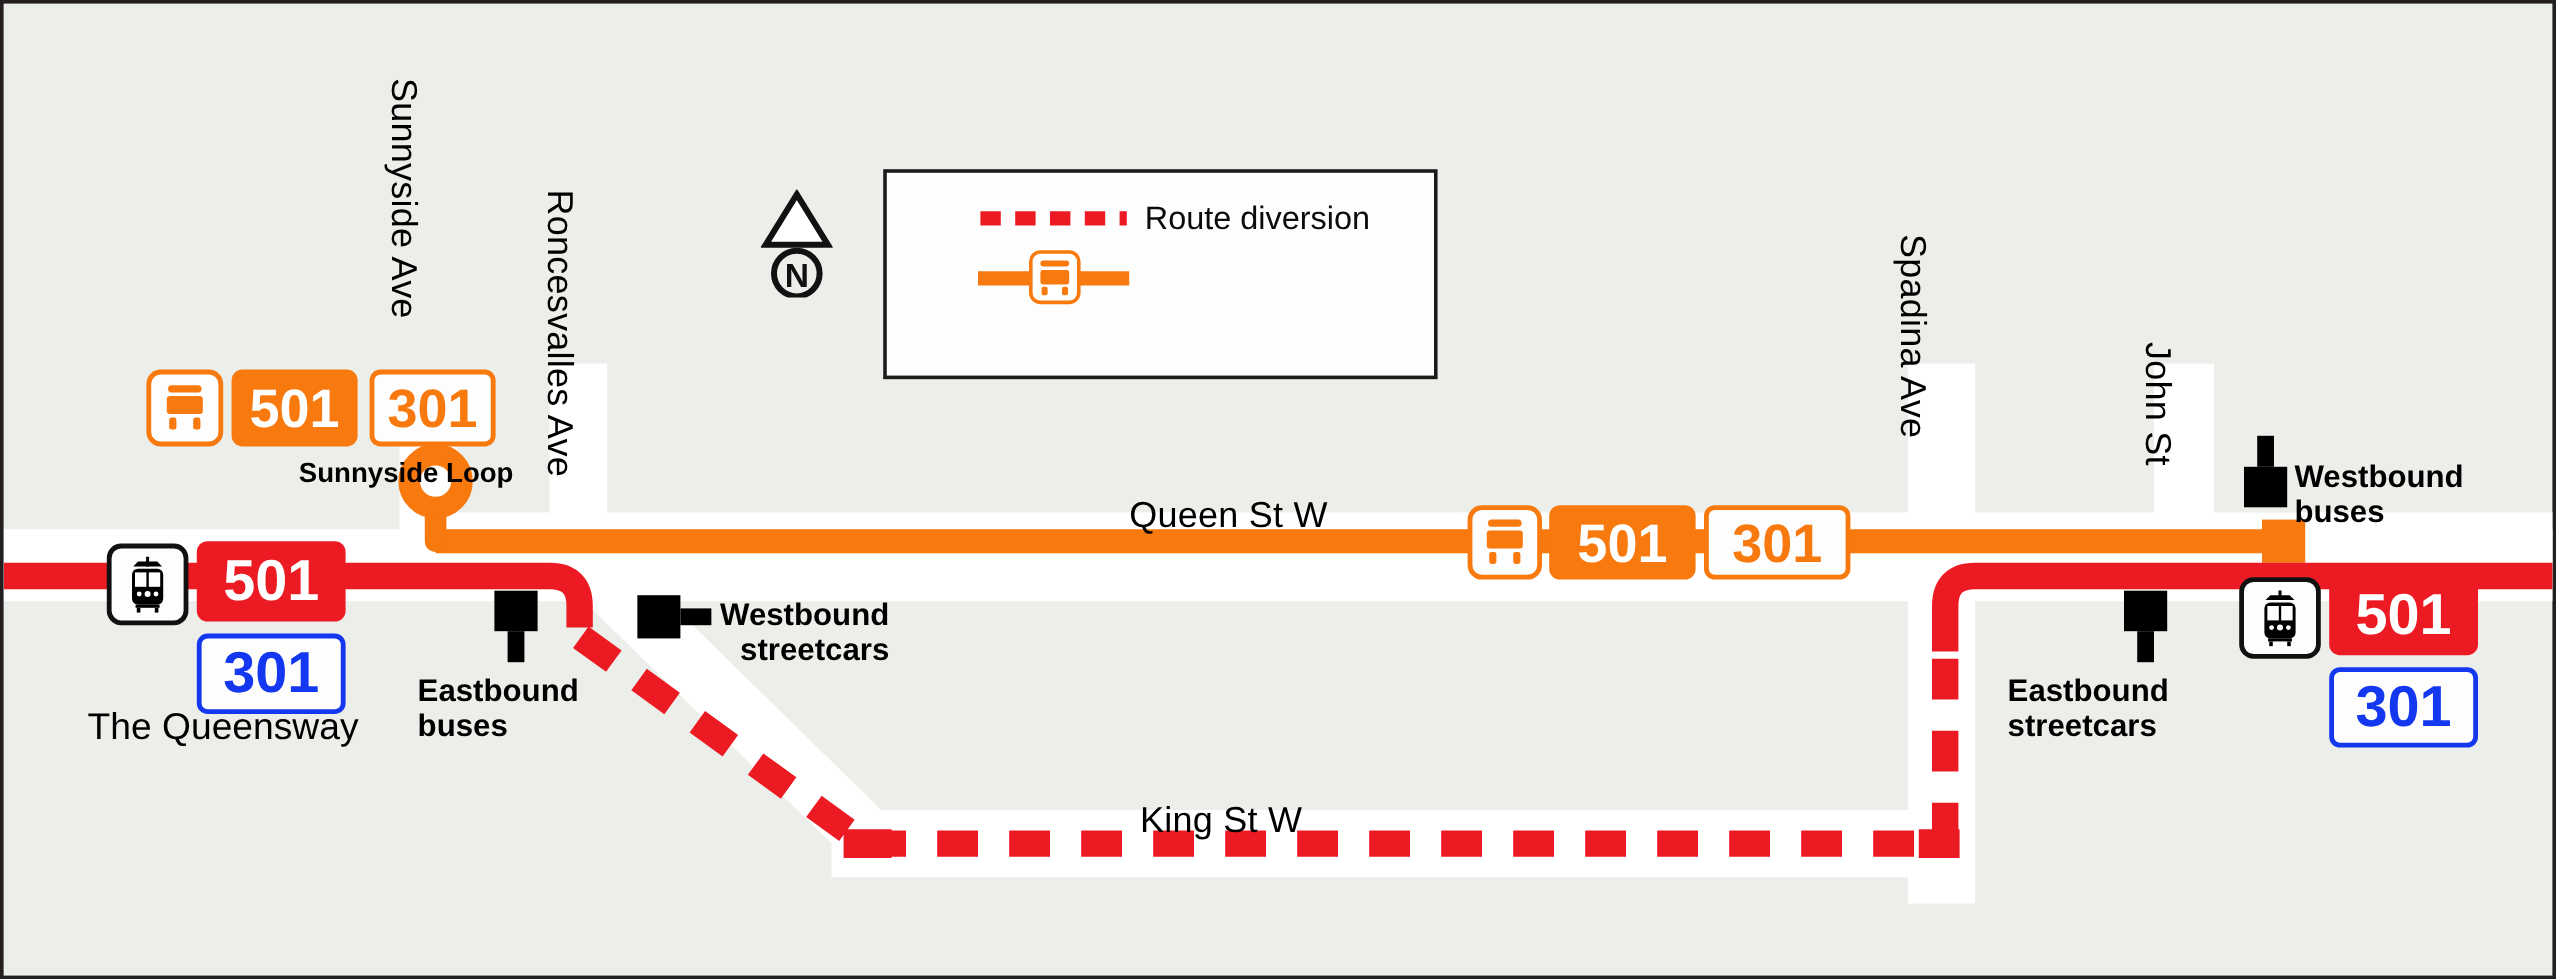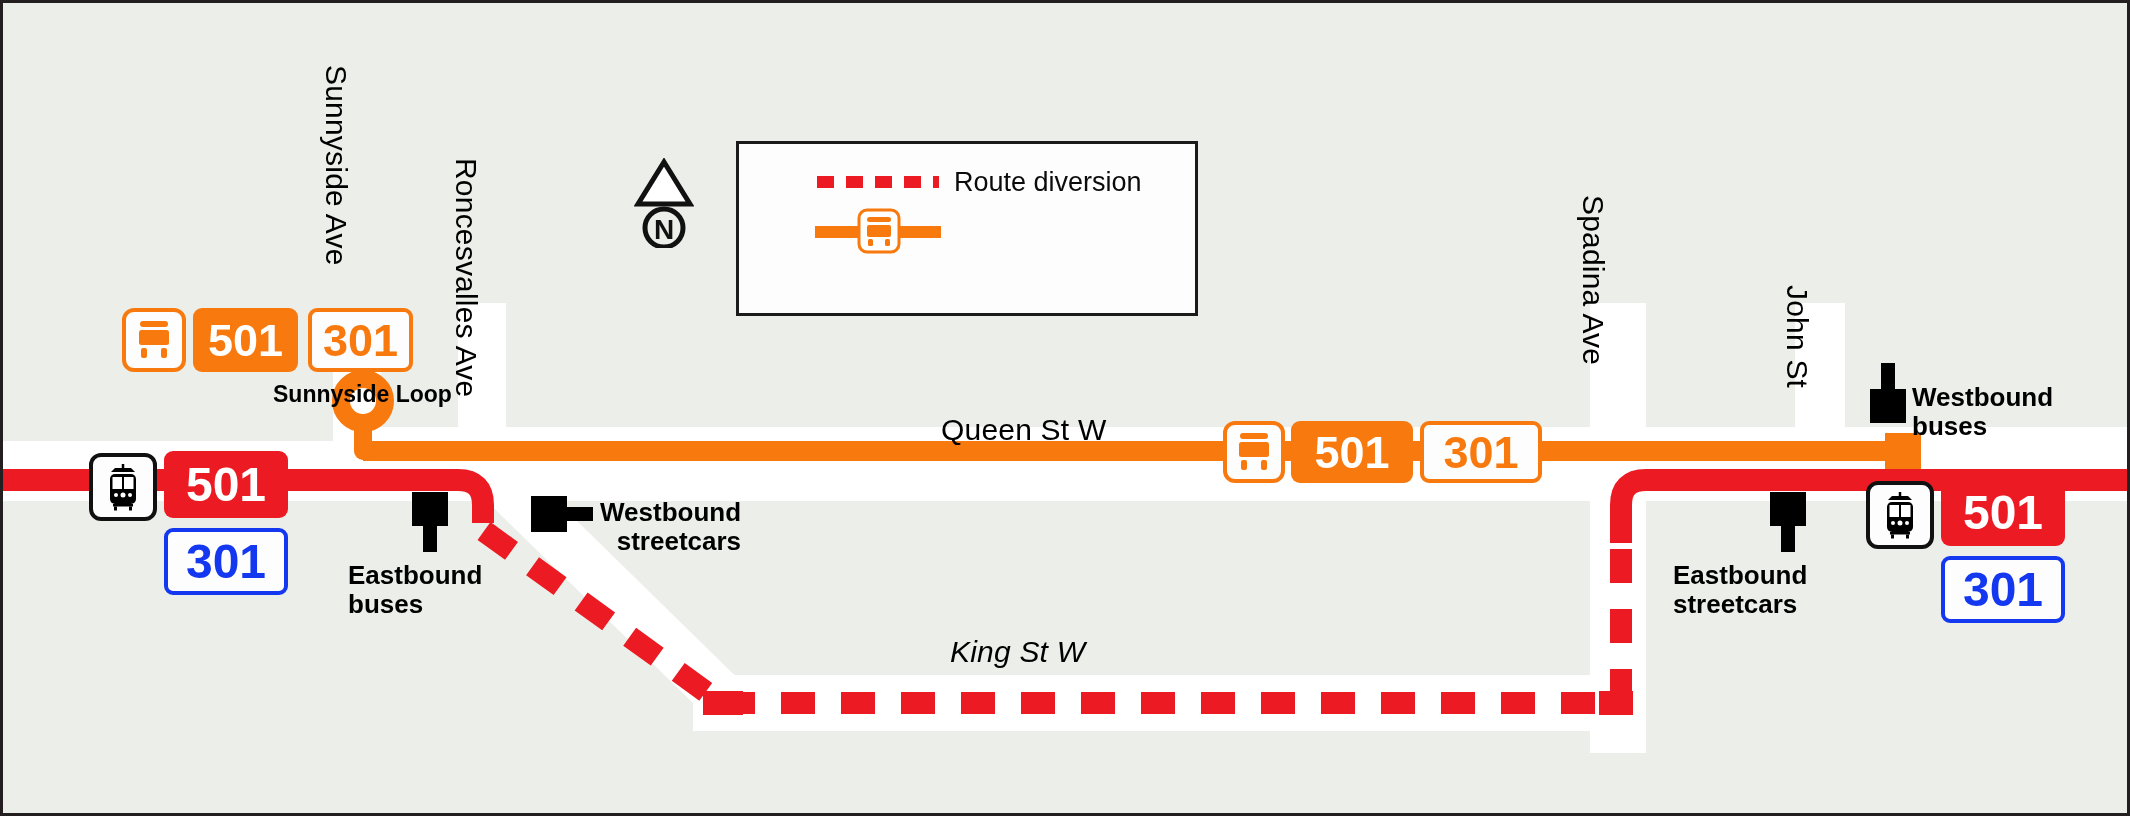--- a/index.html
+++ b/index.html
@@ -141,28 +141,29 @@
           <rect x="54" y="19" width="24" height="12" rx="2"></rect>
           <rect x="55" y="33" width="5" height="7" rx="1.5"></rect>
           <rect x="72" y="33" width="5" height="7" rx="1.5"></rect>
         </g>
       </svg>
     </div>
 
   </div>
 
   <div class="lbl street-h" style="left:938px; top:410px;">Queen St W</div>
-  <div class="lbl street-h" style="left:947px; top:632px;font-style:italic;">King St W</div>
+  <div class="lbl street-h" style="left:947px; top:664px;">King St W</div>
 
   <div class="lbl street-v" style="left:350px; top:62px;">Sunnyside Ave</div>
   <div class="lbl street-v" style="left:480px; top:155px;">Roncesvalles Ave</div>
   <div class="lbl street-v" style="left:1607px; top:192px;">Spadina Ave</div>
   <div class="lbl street-v" style="left:1811px; top:282px;">John St</div>
 
-  <div class="lbl loop-name" style="left:270px; top:378px;">Sunnyside Loop</div>
+  <div class="lbl place" style="left:70px; top:585px;">The Queensway</div>
+  <div class="lbl loop-name" style="left:246px; top:378px;">Sunnyside Loop</div>
 
   <svg style="position:absolute; left:407px; top:489px; width:40px; height:60px;" viewBox="0 0 40 60">
     <rect x="2" y="0" width="36" height="34" fill="#000"></rect>
     <rect x="13" y="34" width="14" height="26" fill="#000"></rect>
   </svg>
   <div class="lbl xfer" style="left:345px; top:558px;">
     <div>Eastbound</div>
     <div>buses</div>
   </div>
 

